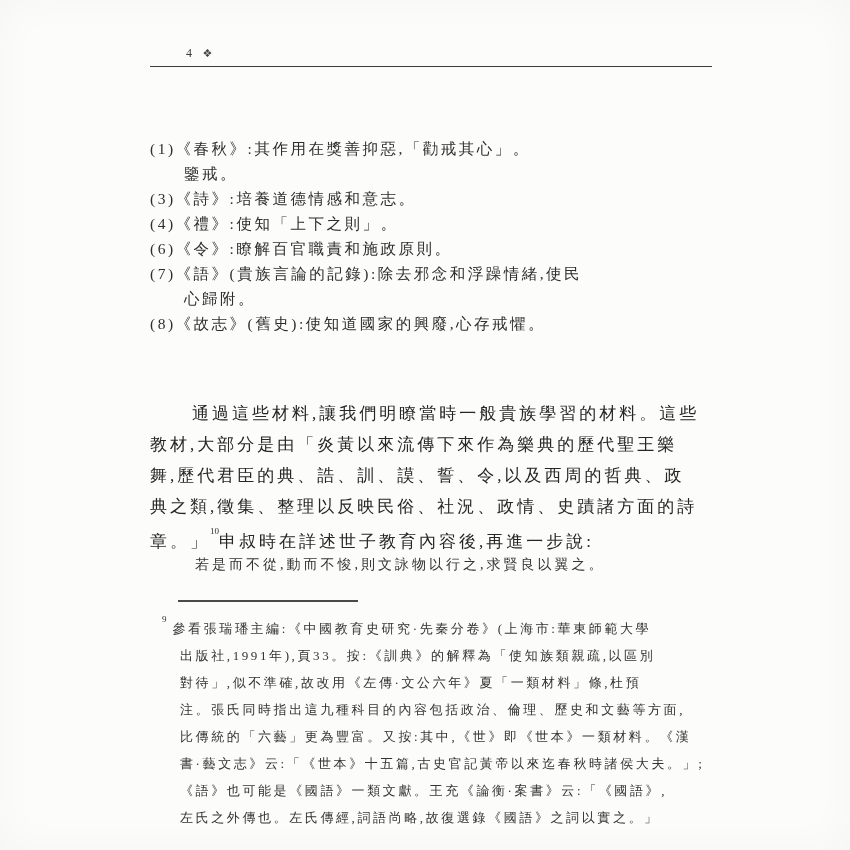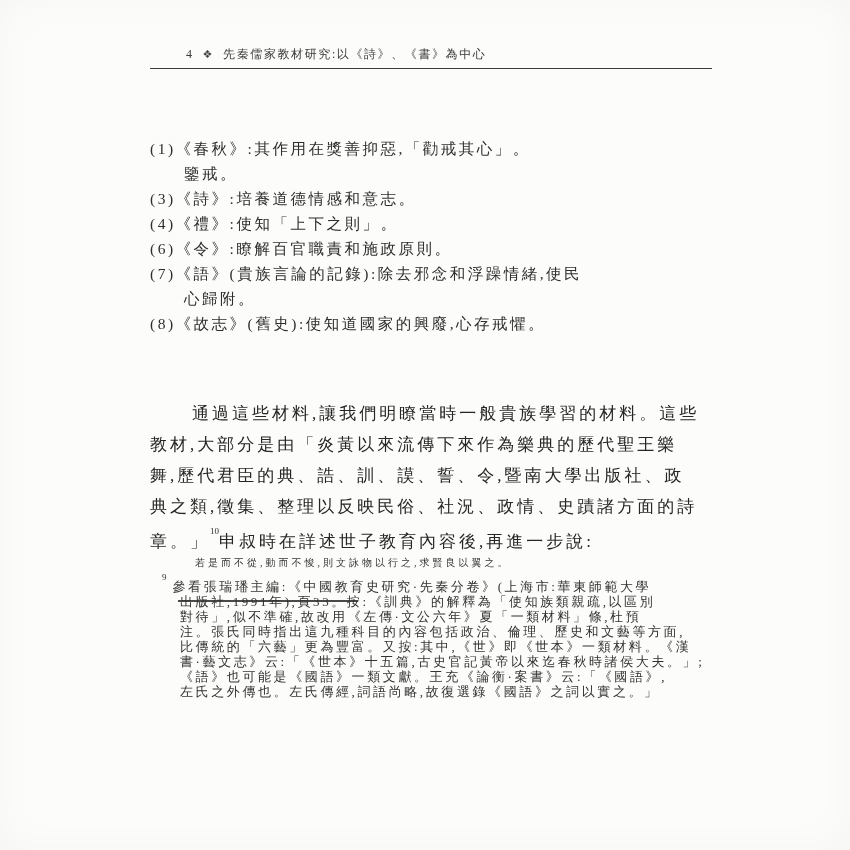--- a/index.html
+++ b/index.html
@@ -42,68 +42,67 @@
     position:absolute;top:398px;left:0;width:100%;
     font-size:17px;letter-spacing:3px;line-height:31px;color:#262626;
   }
   .para .pline{white-space:nowrap;}
   .para .indent{padding-left:42px;}
 
   
   .quote{
     position:absolute;top:556px;left:0;width:100%;
     padding-left:45px;box-sizing:border-box;
-    font-size:10px;letter-spacing:3px;color:#333;white-space:nowrap;
+    font-size:14px;letter-spacing:3px;color:#333;white-space:nowrap;
   }
 
   
   .fnsep{
     position:absolute;top:600px;left:28px;width:180px;
     border-top:2px solid #4a4a4a;
   }
   .fns{
-    position:absolute;top:576px;left:0;width:108%;
-    font-size:13px;letter-spacing:2.6px;line-height:15px;color:#333;
+    position:absolute;top:612px;left:0;width:108%;
+    font-size:13px;letter-spacing:2.6px;line-height:27px;color:#333;
   }
   .fn-line{white-space:nowrap;}
   .fn9-first{padding-left:12px;}
   .fn9-first sup.ref{margin-right:6px;}
   .fn9-cont{padding-left:30px;}
   .fn10-line sup.ref{margin-right:1px;}
 </style>
 </head>
 <body>
 
 <div class="page">
   <div class="content">
 
     <div class="hdr">
       <div class="hdr-row">
         <span>4</span>
         <span class="hdr-marker">❖</span>
-        <span>先秦儒家教材研究:以《詩》、《書》為中心</span>
       </div>
       <div class="hdr-rule"></div>
     </div>
 
     <div class="list">
       <div class="li"><span>(1)</span><span>《春秋》:其作用在獎善抑惡,「勸戒其心」。</span></div>
       <div class="li-cont">鑒戒。</div>
       <div class="li"><span>(3)</span><span>《詩》:培養道德情感和意志。</span></div>
       <div class="li"><span>(4)</span><span>《禮》:使知「上下之則」。</span></div>
       <div class="li"><span>(6)</span><span>《令》:瞭解百官職責和施政原則。</span></div>
       <div class="li"><span>(7)</span><span>《語》(貴族言論的記錄):除去邪念和浮躁情緒,使民</span></div>
       <div class="li-cont">心歸附。</div>
       <div class="li"><span>(8)</span><span>《故志》(舊史):使知道國家的興廢,心存戒懼。</span></div>
     </div>
 
     <div class="para">
       <div class="pline indent">通過這些材料,讓我們明瞭當時一般貴族學習的材料。這些</div>
       <div class="pline">教材,大部分是由「炎黃以來流傳下來作為樂典的歷代聖王樂</div>
-      <div class="pline">舞,歷代君臣的典、誥、訓、謨、誓、令,暨南大學出版社、政</div>
+      <div class="pline">舞,歷代君臣的典、誥、訓、謨、誓、令,以及西周的哲典、政</div>
       <div class="pline">典之類,徵集、整理以反映民俗、社況、政情、史蹟諸方面的詩</div>
       <div class="pline"><span>章。」</span><sup class="ref">10</sup><span>申叔時在詳述世子教育內容後,再進一步說:</span></div>
     </div>
 
     <div class="quote">若是而不從,動而不悛,則文詠物以行之,求賢良以翼之。</div>
 
     <div class="fnsep"></div>
 
     <div class="fns">
       <div class="fn-line fn9-first"><sup class="ref">9</sup><span>參看張瑞璠主編:《中國教育史研究·先秦分卷》(上海市:華東師範大學</span></div>

